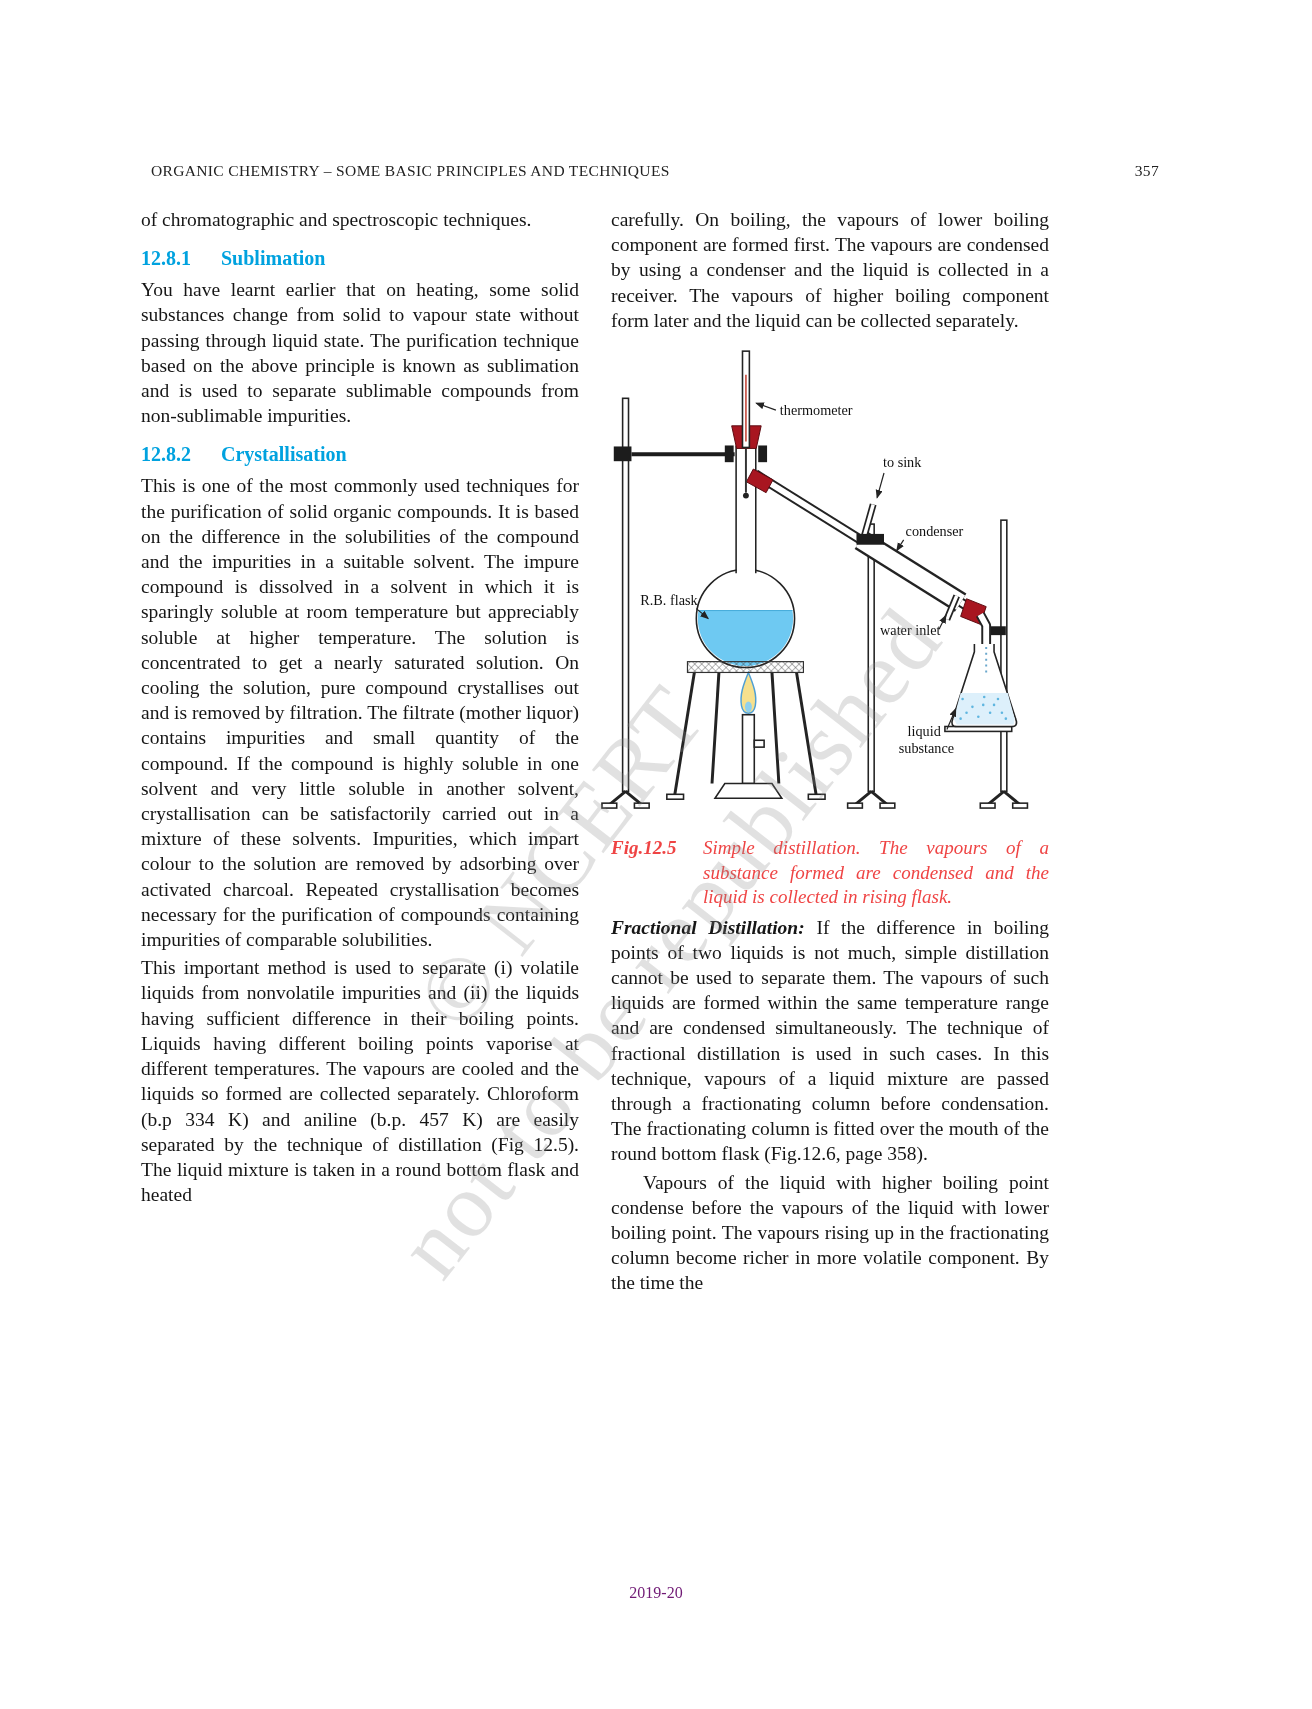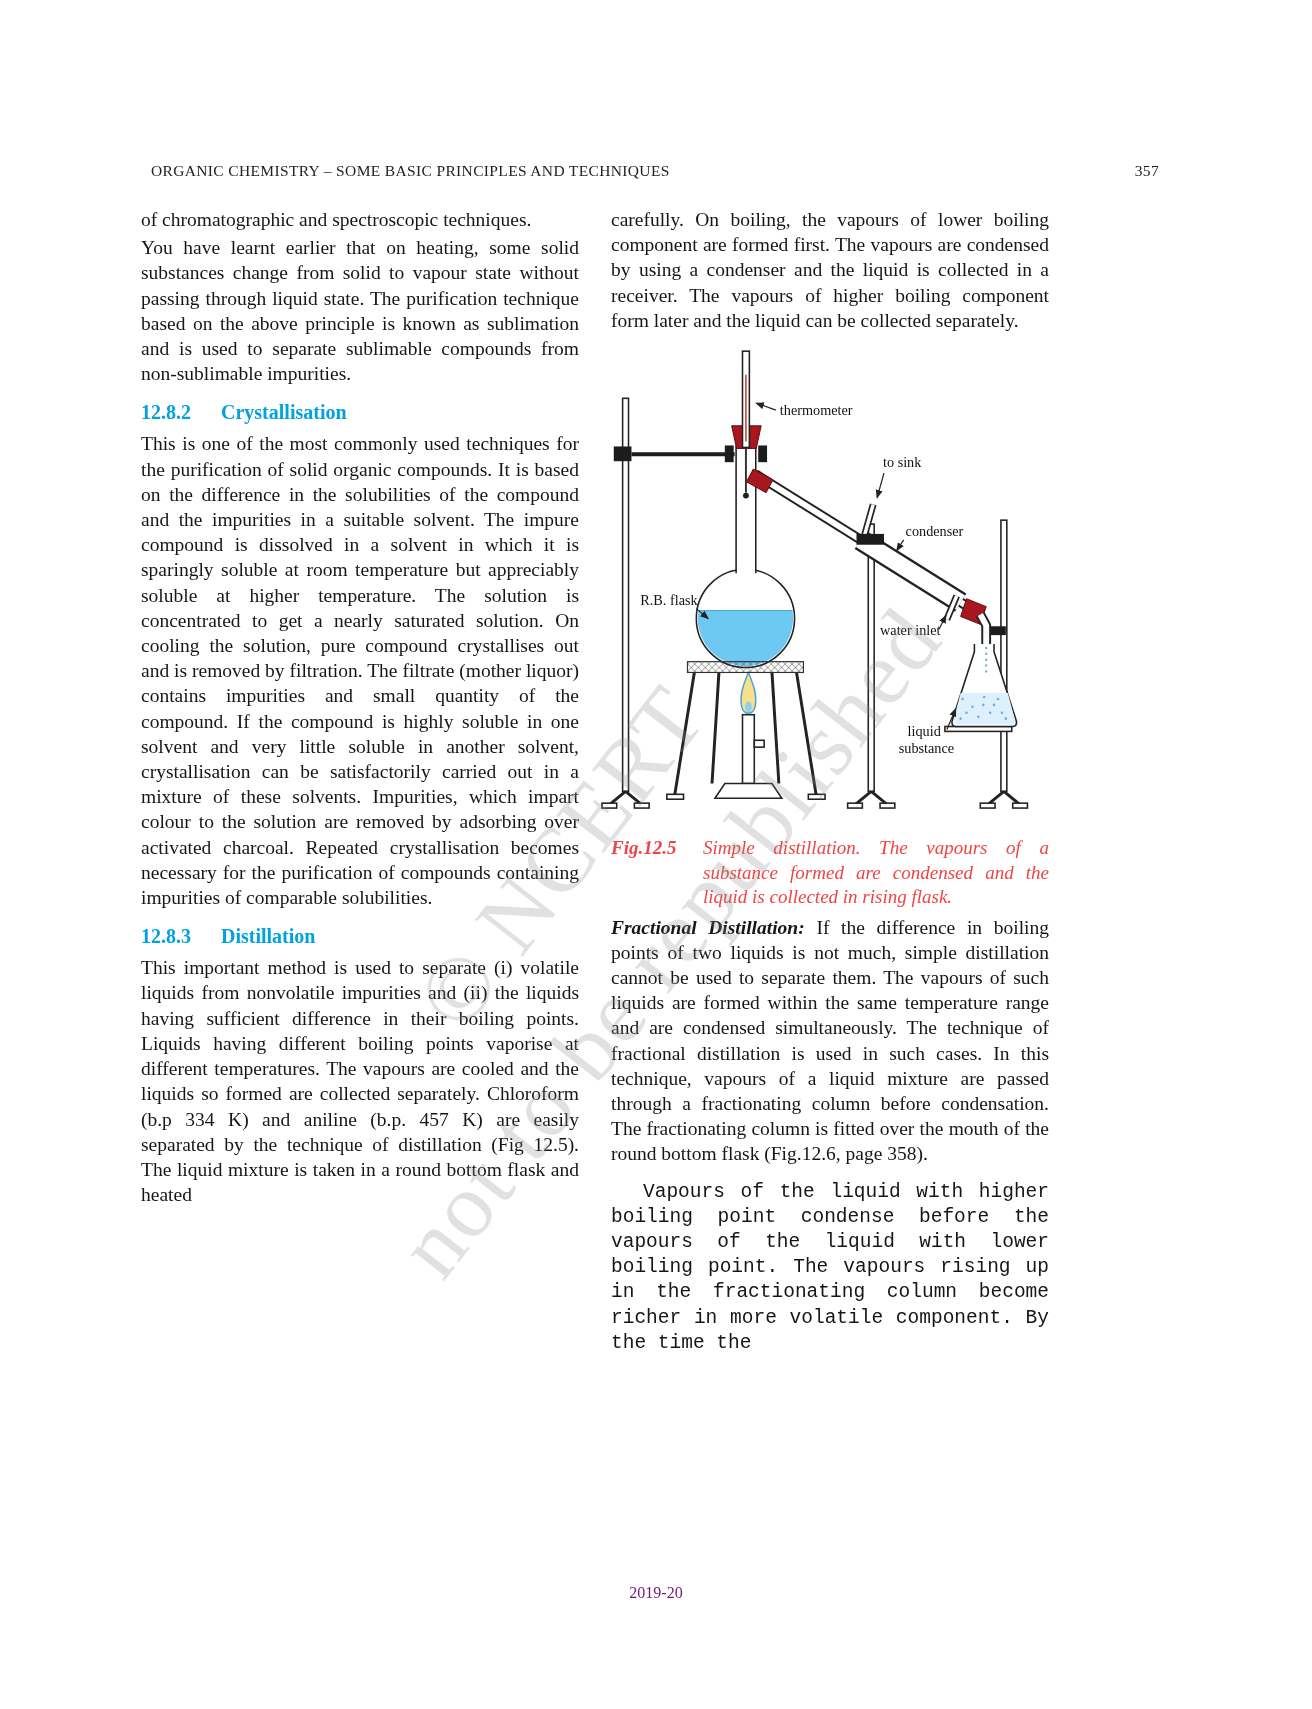--- a/index.html
+++ b/index.html
@@ -26,21 +26,21 @@
     margin: 0 0 3px 0; hyphens: none;
   }
   .sec-head {
     margin: 15px 0 7px 0;
     font-size: 20px; font-weight: 700;
     color: var(--heading_blue, #00a2df);
   }
   .sec-head .num { margin-right: 30px; }
   .frac-par { margin-top: 5px; }
   .frac-lead { font-weight: 700; font-style: italic; }
-  .closing-par { text-indent: 32px; margin-top: 13px; font-family: Liberation Mono, monospace; }
+  .closing-par { text-indent: 32px; margin-top: 3px; }
   figure { margin: 14px 0 0 0; padding: 0; }
   figure svg { display: block; margin-left: -10px; }
   figcaption {
     display: flex; margin-top: 12px;
     font-size: 19px; font-style: italic; line-height: 24.5px; color: #ef4444;
   }
   .fig-label { font-weight: 700; width: 92px; flex: none; }
   .fig-text { flex: 1; text-align: justify; }
   .page-footer {
     position: absolute; top: 1584px; left: 0; width: 1312px;
@@ -79,30 +79,30 @@
 <header class="running-head">
   <span>ORGANIC CHEMISTRY – SOME BASIC PRINCIPLES AND TECHNIQUES</span>
   <span>357</span>
 </header>
 
 <main class="columns">
 
   <section class="col">
     <p class="body-par">of chromatographic and spectroscopic techniques.</p>
 
+    <h3 class="sec-head">
+      <span class="num">12.8.1</span><span>Sublimation</span>
+    </h3>
     <p class="body-par">You have learnt earlier that on heating, some solid substances change from solid to vapour state without passing through liquid state. The purification technique based on the above principle is known as sublimation and is used to separate sublimable compounds from non-sublimable impurities.</p>
 
     <h3 class="sec-head">
       <span class="num">12.8.2</span><span>Crystallisation</span>
     </h3>
     <p class="body-par">This is one of the most commonly used techniques for the purification of solid organic compounds. It is based on the difference in the solubilities of the compound and the impurities in a suitable solvent. The impure compound is dissolved in a solvent in which it is sparingly soluble at room temperature but appreciably soluble at higher temperature. The solution is concentrated to get a nearly saturated solution. On cooling the solution, pure compound crystallises out and is removed by filtration. The filtrate (mother liquor) contains impurities and small quantity of the compound. If the compound is highly soluble in one solvent and very little soluble in another solvent, crystallisation can be satisfactorily carried out in a mixture of these solvents. Impurities, which impart colour to the solution are removed by adsorbing over activated charcoal. Repeated crystallisation becomes necessary for the purification of compounds containing impurities of comparable solubilities.</p>
 
-    <h3 class="sec-head">
-      <span class="num">12.8.3</span><span>Distillation</span>
-    </h3>
     <p class="body-par">This important method is used to separate (i) volatile liquids from nonvolatile impurities and (ii) the liquids having sufficient difference in their boiling points. Liquids having different boiling points vaporise at different temperatures. The vapours are cooled and the liquids so formed are collected separately. Chloroform (b.p 334 K) and aniline (b.p. 457 K) are easily separated by the technique of distillation (Fig 12.5). The liquid mixture is taken in a round bottom flask and heated</p>
   </section>
 
   <section class="col">
     <p class="body-par">carefully.  On boiling, the vapours of lower boiling component are formed first.  The vapours are condensed by using a condenser and the liquid is collected in a receiver.  The vapours of higher boiling component form later and the liquid can be collected separately.</p>
 
     <figure>
       <svg width="452" height="477" viewBox="0 0 460 485" aria-hidden="false">
         <defs>
           <pattern id="mesh" width="5" height="5" patternUnits="userSpaceOnUse" patternTransform="rotate(45)">

